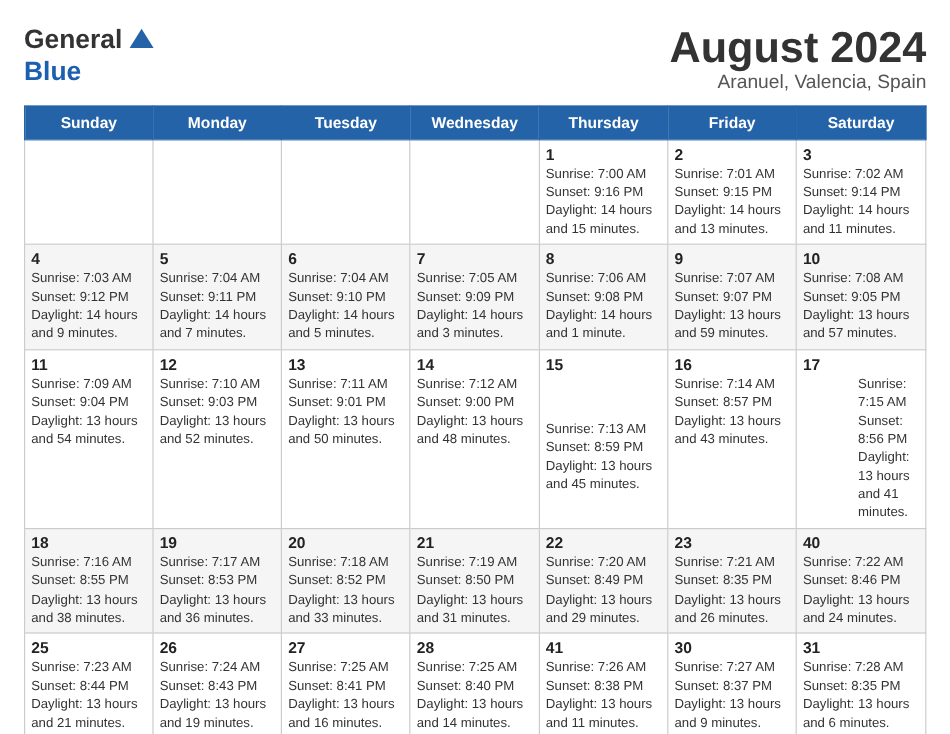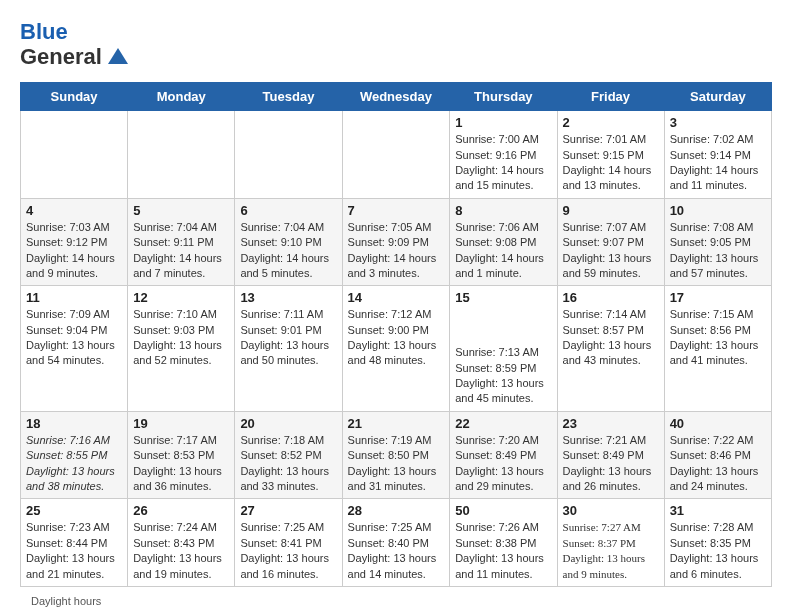--- a/index.html
+++ b/index.html
@@ -94,28 +94,32 @@
       padding-left: 11px;
     }
   </style>
 </head>
 <body>
 
 <div class="header">
   <div class="logo">
     <div>
       <div class="logo-text">
-        <span class="logo-blue">Blue</span>
-      </div>
-      <div class="logo-text">
         <span class="logo-general">General</span><svg class="logo-icon" viewBox="0 0 28 28" style="display:inline-block;vertical-align:middle;margin:0 2px;">
           <polygon points="14,4 24,20 4,20" fill="#2563a8"></polygon>
         </svg>
       </div>
+      <div class="logo-text">
+        <span class="logo-blue">Blue</span>
+      </div>
     </div>
+  </div>
+  <div class="title-block">
+    <div class="month-year">August 2024</div>
+    <div class="location">Aranuel, Valencia, Spain</div>
   </div>
 </div>
 
 <table class="calendar">
   <thead>
     <tr id="header-row">
     <th>Sunday</th>
         <th>Monday</th>
         <th>Tuesday</th>
         <th>Wednesday</th>
@@ -225,29 +229,29 @@
 Daylight: 13 hours and 45 minutes.</div>
         </td>
         <td>
           <span class="day-number">16</span>
           <div class="day-info" style="white-space: pre-line;">Sunrise: 7:14 AM
 Sunset: 8:57 PM
 Daylight: 13 hours and 43 minutes.</div>
         </td>
         <td>
           <span class="day-number">17</span>
-          <div class="day-info" style="white-space: pre-line;">Sunrise: 7:15 AM
+          <div class="day-info" style="white-space: pre-line; margin-left: 46px;">Sunrise: 7:15 AM
 Sunset: 8:56 PM
 Daylight: 13 hours and 41 minutes.</div>
         </td>
       </tr>
       <tr>
         <td>
           <span class="day-number">18</span>
-          <div class="day-info" style="white-space: pre-line; font-style: italic;">Sunrise: 7:16 AM
+          <div class="day-info" style="white-space: pre-line;">Sunrise: 7:16 AM
 Sunset: 8:55 PM
 Daylight: 13 hours and 38 minutes.</div>
         </td>
         <td>
           <span class="day-number">19</span>
           <div class="day-info" style="white-space: pre-line;">Sunrise: 7:17 AM
 Sunset: 8:53 PM
 Daylight: 13 hours and 36 minutes.</div>
         </td>
         <td>
@@ -264,21 +268,21 @@
         </td>
         <td>
           <span class="day-number">22</span>
           <div class="day-info" style="white-space: pre-line;">Sunrise: 7:20 AM
 Sunset: 8:49 PM
 Daylight: 13 hours and 29 minutes.</div>
         </td>
         <td>
           <span class="day-number">23</span>
           <div class="day-info" style="white-space: pre-line;">Sunrise: 7:21 AM
-Sunset: 8:49 PM
+Sunset: 8:35 PM
 Daylight: 13 hours and 26 minutes.</div>
         </td>
         <td>
           <span class="day-number">40</span>
           <div class="day-info" style="white-space: pre-line;">Sunrise: 7:22 AM
 Sunset: 8:46 PM
 Daylight: 13 hours and 24 minutes.</div>
         </td>
       </tr>
       <tr>
@@ -300,28 +304,28 @@
 Sunset: 8:41 PM
 Daylight: 13 hours and 16 minutes.</div>
         </td>
         <td>
           <span class="day-number">28</span>
           <div class="day-info" style="white-space: pre-line;">Sunrise: 7:25 AM
 Sunset: 8:40 PM
 Daylight: 13 hours and 14 minutes.</div>
         </td>
         <td>
-          <span class="day-number">50</span>
+          <span class="day-number">41</span>
           <div class="day-info" style="white-space: pre-line;">Sunrise: 7:26 AM
 Sunset: 8:38 PM
 Daylight: 13 hours and 11 minutes.</div>
         </td>
         <td>
           <span class="day-number">30</span>
-          <div class="day-info" style="white-space: pre-line; font-family: Liberation Serif, serif;">Sunrise: 7:27 AM
+          <div class="day-info" style="white-space: pre-line;">Sunrise: 7:27 AM
 Sunset: 8:37 PM
 Daylight: 13 hours and 9 minutes.</div>
         </td>
         <td>
           <span class="day-number">31</span>
           <div class="day-info" style="white-space: pre-line;">Sunrise: 7:28 AM
 Sunset: 8:35 PM
 Daylight: 13 hours and 6 minutes.</div>
         </td>
       </tr>

